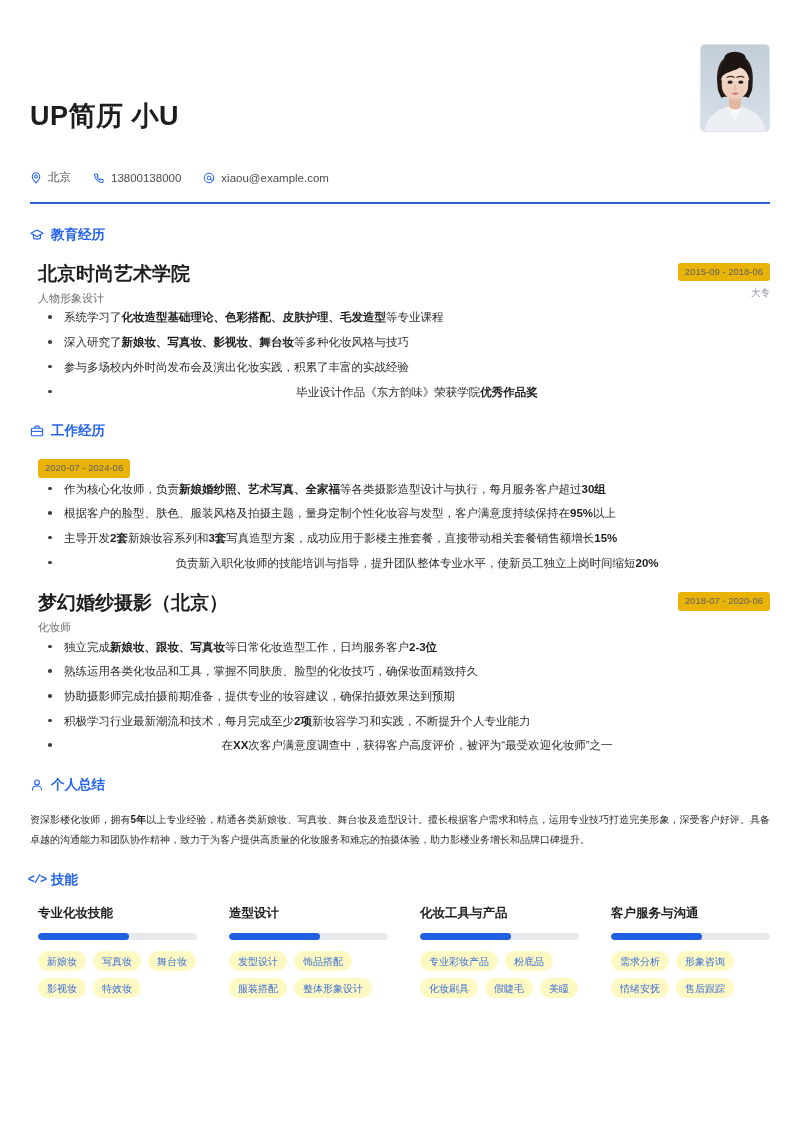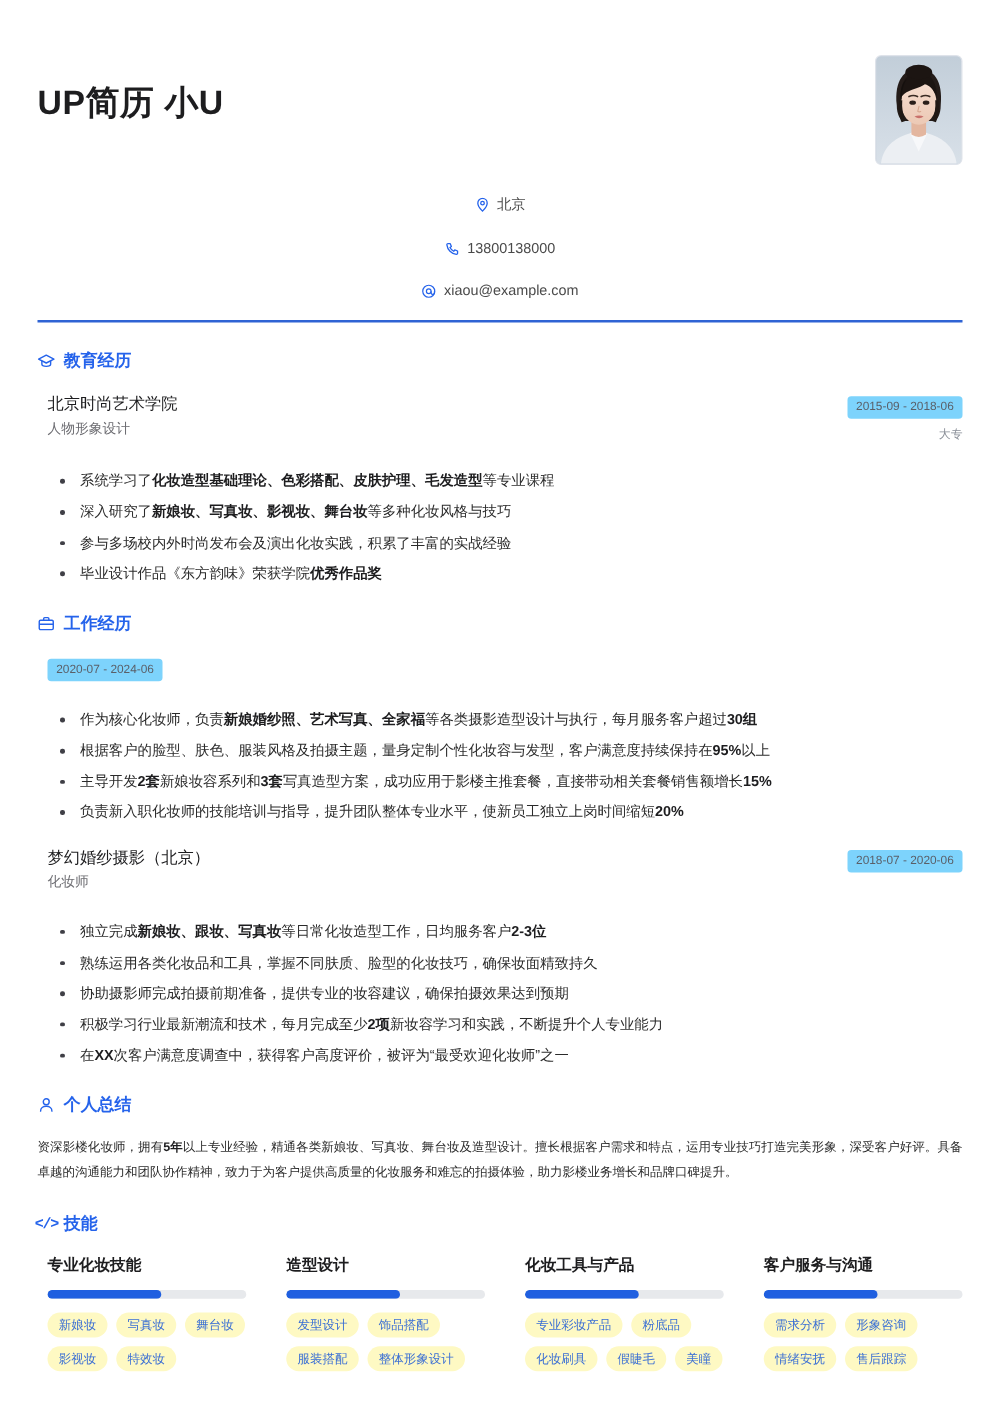--- a/index.html
+++ b/index.html
@@ -21,21 +21,21 @@
     background: #ffffff;
     padding: 0 30px;
     position: relative;
     overflow: hidden;
   }
 
   
   .header {
     padding-top: 44px;
     display: flex;
-    align-items: flex-start;
+    align-items: flex-end;
     justify-content: space-between;
   }
 
   .header-left { padding-top: 22px; }
 
   .resume-name {
     font-size: 27px;
     font-weight: bold;
     color: #1d1d1f;
     letter-spacing: 0.5px;
@@ -49,27 +49,26 @@
     border: 1px solid #dfe3ea;
     overflow: hidden;
     flex: 0 0 auto;
     background: #c9d3de;
     position: relative;
   }
   .avatar svg { display: block; width: 100%; height: 100%; }
 
   
   .contact-row {
-    margin-top: 24px;
+    margin-top: 38px;
     display: flex;
     align-items: center;
     gap: 22px;
     font-size: 11.5px;
     color: #4a4a4a;
-    flex-direction: column;
   }
   .contact-item {
     display: flex;
     align-items: center;
     gap: 6px;
     white-space: nowrap;
   }
   .contact-item .ico {
     display: inline-flex;
     align-items: center;
@@ -121,68 +120,68 @@
 
   .entry-head {
     display: flex;
     align-items: flex-start;
     justify-content: space-between;
     gap: 14px;
   }
   .entry-head-left { min-width: 0; }
 
   .entry-org {
-    font-size: 13px;
-    font-weight: normal;
+    font-size: 19px;
+    font-weight: bold;
     color: #1d1d1f;
     line-height: 1.45;
     text-align: right;
   }
   .entry-role {
     font-size: 11px;
     color: #6d6d72;
     margin-top: 3px;
     line-height: 1.45;
   }
 
   .entry-head-right {
     text-align: right;
     flex: 0 0 auto;
     padding-top: 1px;
   }
   .date-badge {
     display: inline-block;
-    background: #7dd3fc;
+    background: #eab308;
     color: #5a5f68;
     font-size: 9.5px;
     padding: 3px 7px;
     border-radius: 3px;
     white-space: nowrap;
     line-height: 1.3;
   }
   .entry-meta {
     font-size: 9.5px;
     color: #8a8f98;
     margin-top: 6px;
     white-space: nowrap;
   }
 
   .bullets {
-    margin-top: 23px;
+    margin-top: 3px;
     list-style: none;
   }
   .bullets li {
     position: relative;
     padding-left: 26px;
     font-size: 11.5px;
     line-height: 1.45;
     color: #2b2b2b;
     margin-bottom: 8px;
   }
-  .bullets li:last-child { margin-bottom: 0; }
+  .bullets li:last-child { margin-bottom: 0; text-align: center; }
   .bullets li::before {
     content: "";
     position: absolute;
     left: 10px;
     top: 6px;
     width: 3.5px;
     height: 3.5px;
     border-radius: 50%;
     background: #3f3f46;
   }

